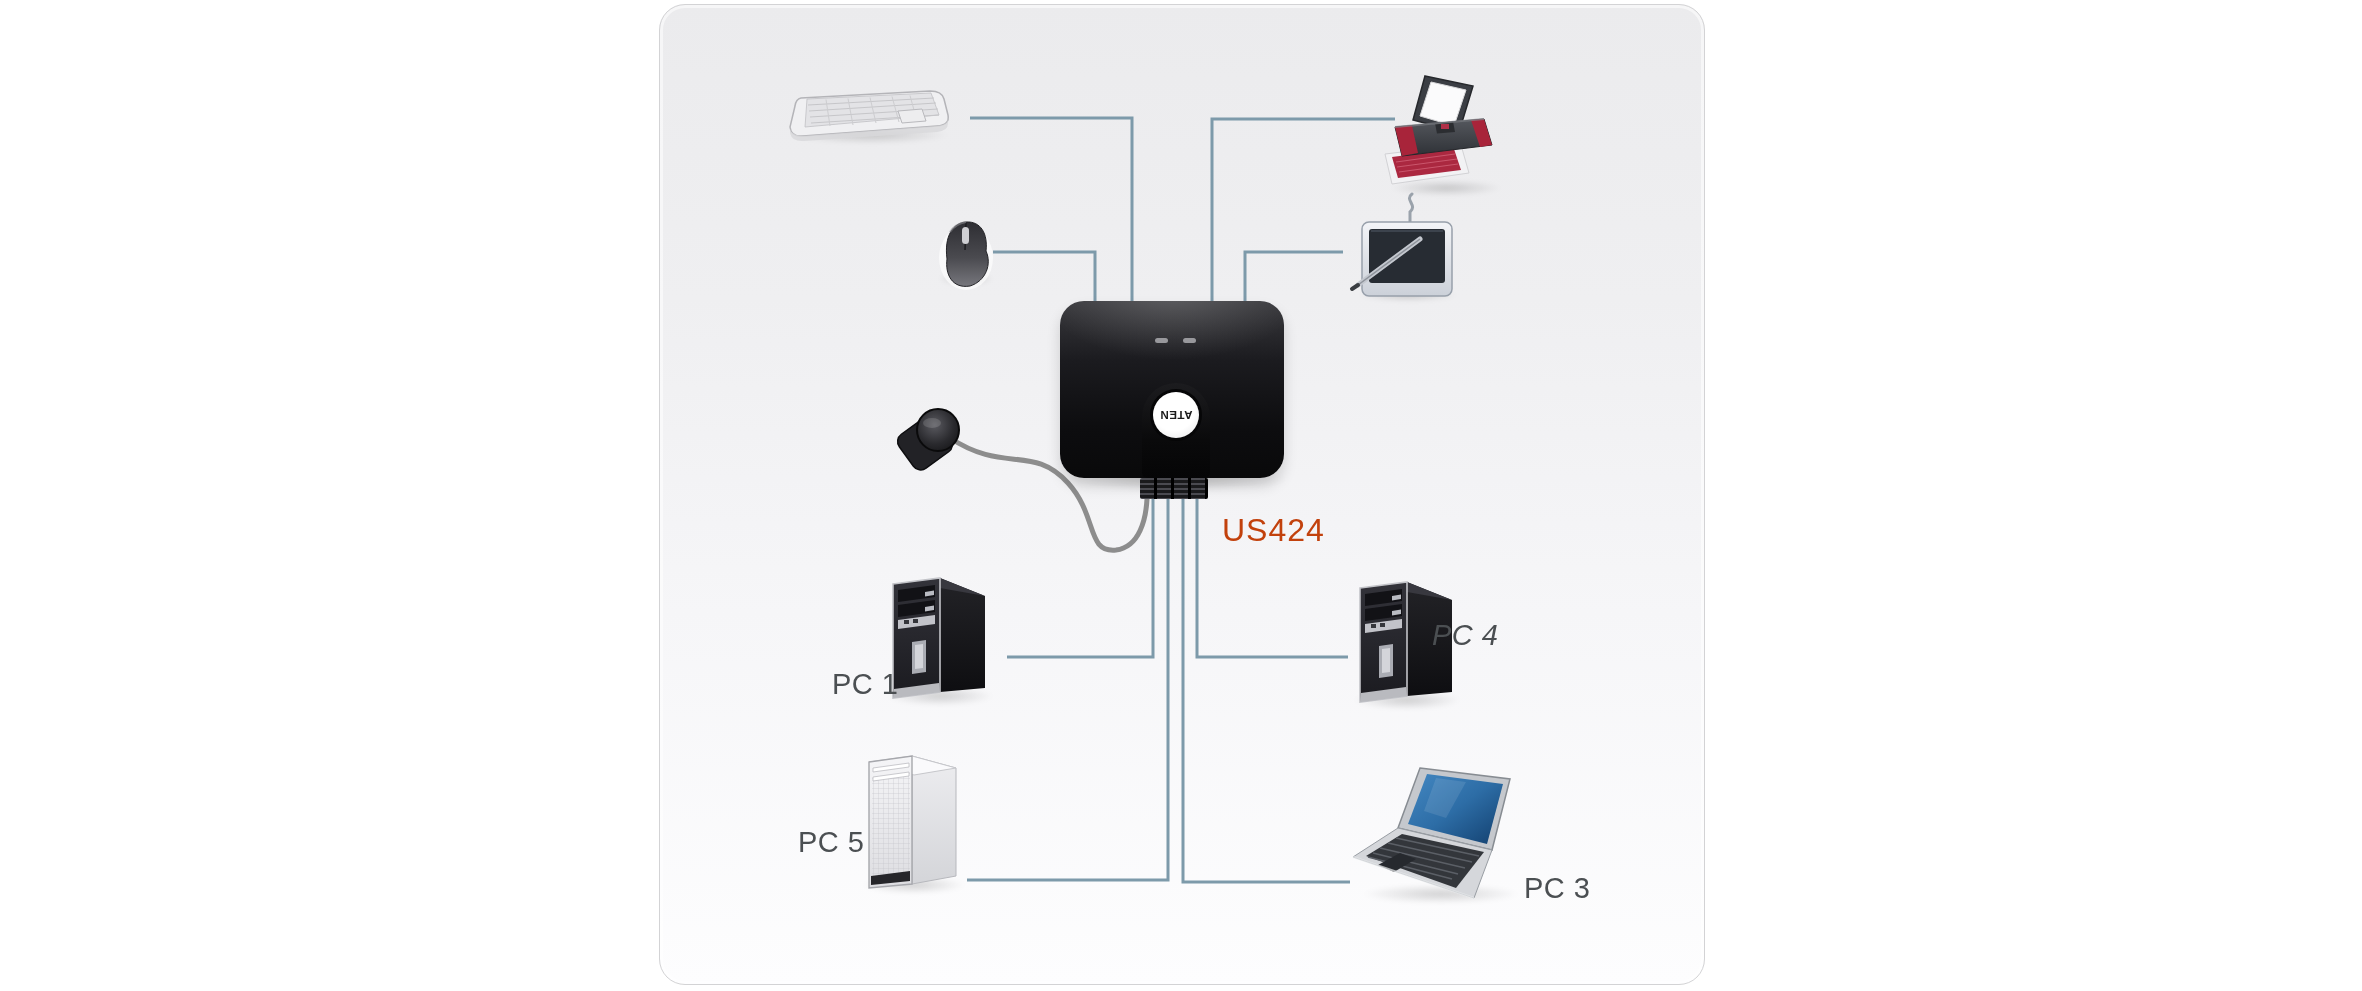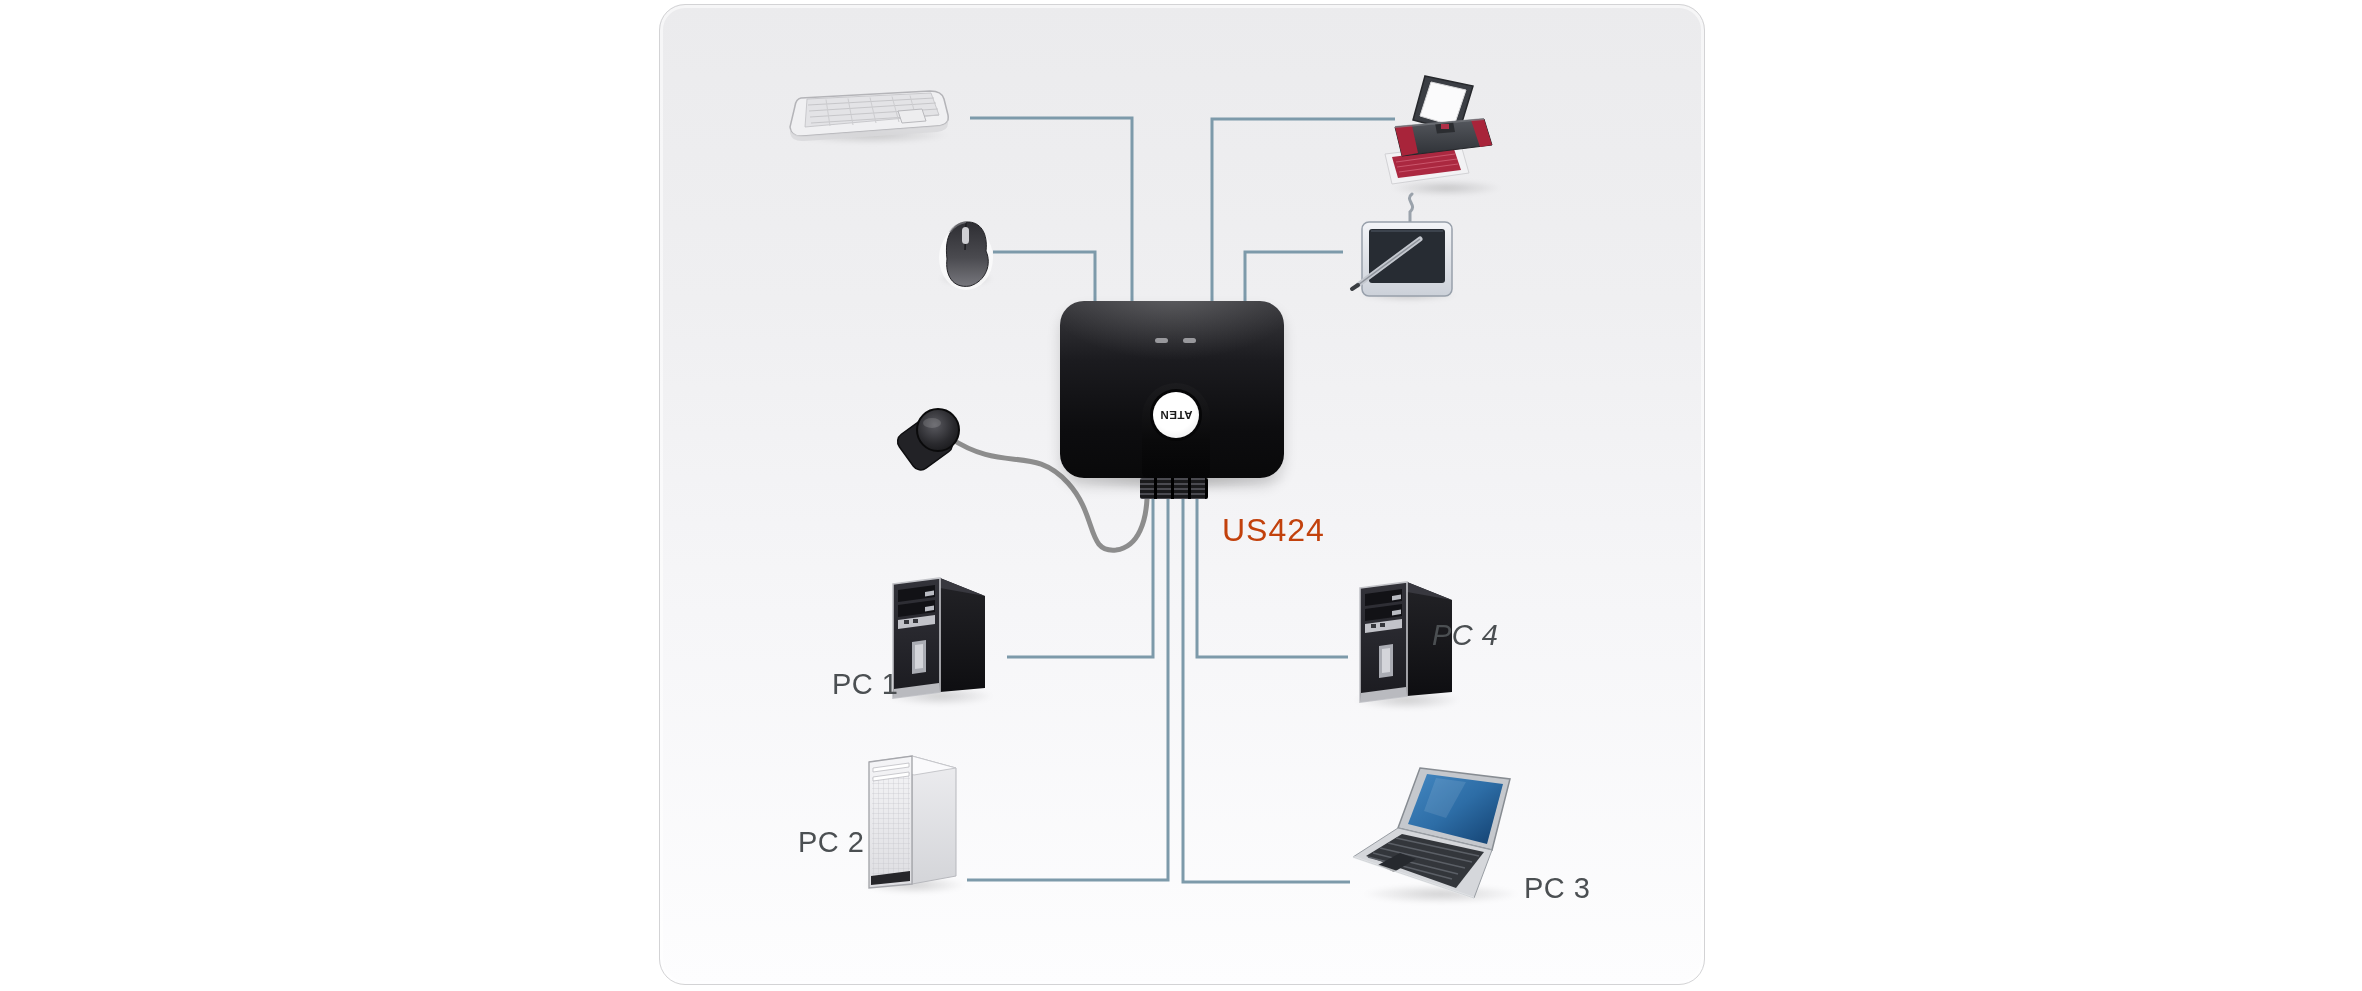--- a/index.html
+++ b/index.html
@@ -230,17 +230,17 @@
     <polygon points="92,20 122,24 102,60 80,53" fill="#ffffff" opacity=".10"></polygon>
     <polygon points="54,70 9,99 130,140 148,92" fill="#d5d7db" stroke="#989da3" stroke-width="1"></polygon>
     <polygon points="58,76 22,98 112,130 140,94" fill="#33363b"></polygon>
     <path d="M52,80 L135,98 M44,85 L128,104 M36,90 L121,110 M29,95 L114,116 M24,99 L108,121" stroke="#5b5f66" stroke-width="1.6" fill="none"></path>
     <polygon points="34,107 56,95 72,101 50,114" fill="#26292e"></polygon>
     <path d="M9,99 L130,140" stroke="#eceef0" stroke-width="2" opacity=".7"></path>
   </svg>
 
   
   <div class="label" style="left:832px;top:620px;margin-top:48px;">PC 1</div>
-  <div class="label" style="left:798px;top:826px;">PC 2</div>
+  <div class="label" style="left:798px;top:826px;">PC 5</div>
   <div class="label" style="left:1524px;top:872px;">PC 3</div>
   <div class="label" style="left:1432px;top:619px;font-style:italic;">PC 4</div>
 
 </div>
 
 </body></html>

